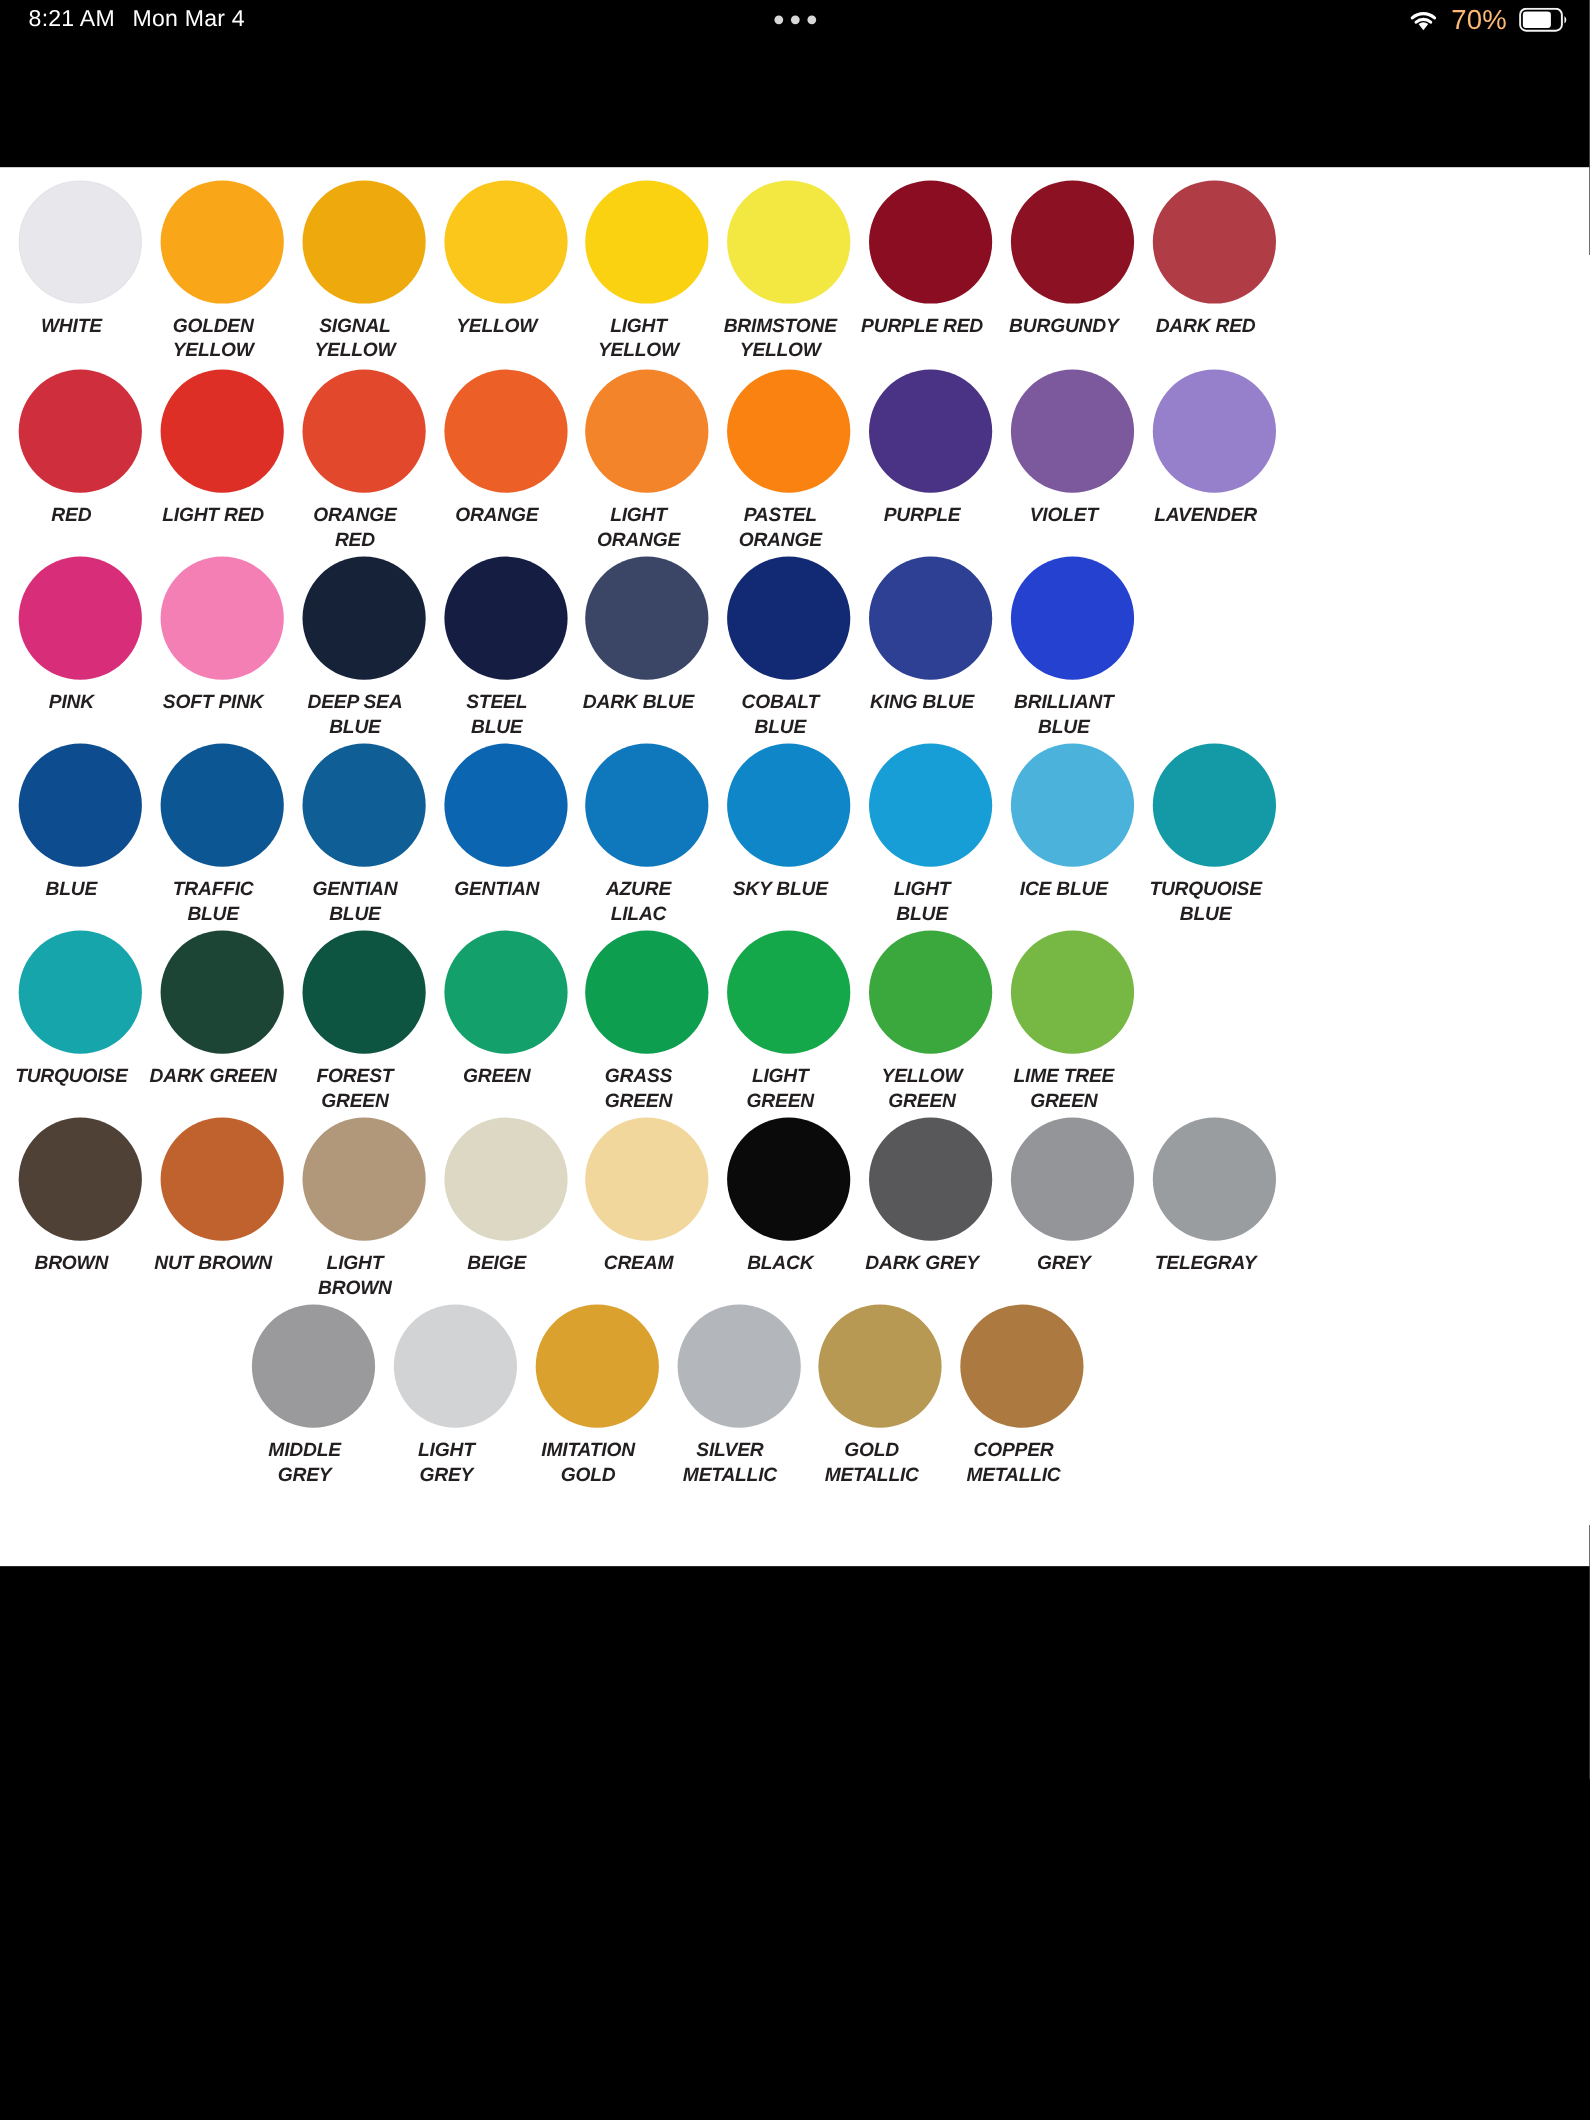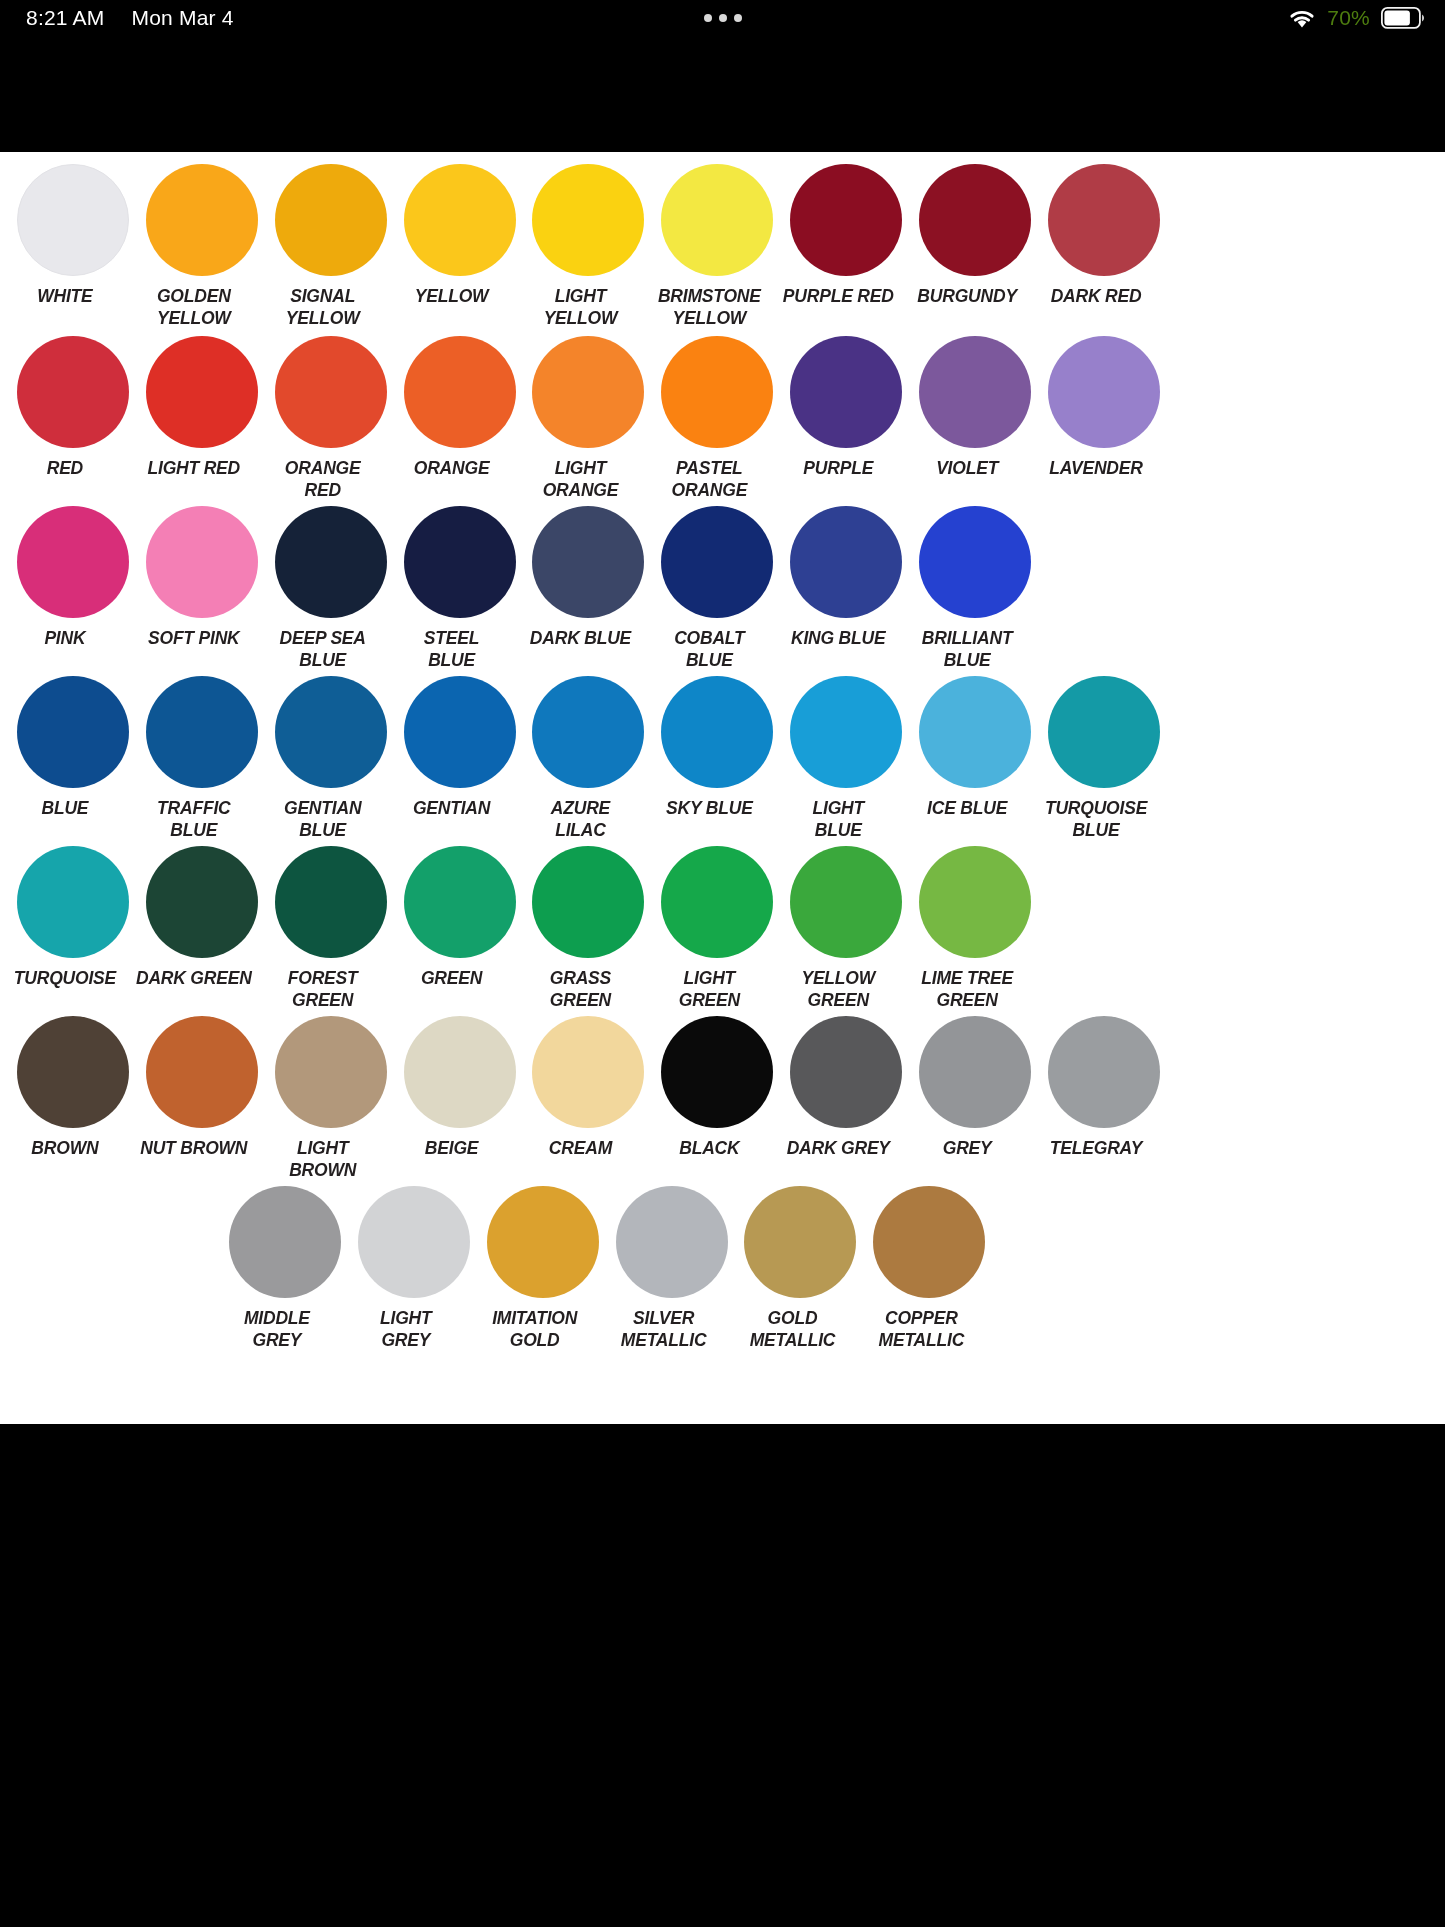--- a/index.html
+++ b/index.html
@@ -32,21 +32,21 @@
     letter-spacing: 0.2px;
   }
   #status-left {
     display: flex;
     align-items: baseline;
     gap: 16px;
     padding-left: 26px;
     white-space: nowrap;
   }
   #status-time { font-size: 21px; }
-  #status-date { font-size: 21px; margin-left: 11px; }
+  #status-date { font-size: 21px; }
 
   #status-center {
     position: absolute;
     left: 0; right: 0;
     top: 0; bottom: 0;
     display: flex;
     align-items: center;
     justify-content: center;
     pointer-events: none;
   }
@@ -63,21 +63,21 @@
 
   #status-right {
     position: absolute;
     right: 20px;
     top: 0; bottom: 0;
     display: flex;
     align-items: center;
     gap: 11px;
   }
   #wifi-icon { display: block; }
-  #battery-pct { font-size: 21px; color: #4d7c0f; }
+  #battery-pct { font-size: 25px; color: #fdba74; }
   #battery-icon { display: block; }
 
   
   #chart-sheet {
     position: absolute;
     left: 0;
     top: 152px;
     width: 1445px;
     height: 1272px;
     background: #ffffff;

